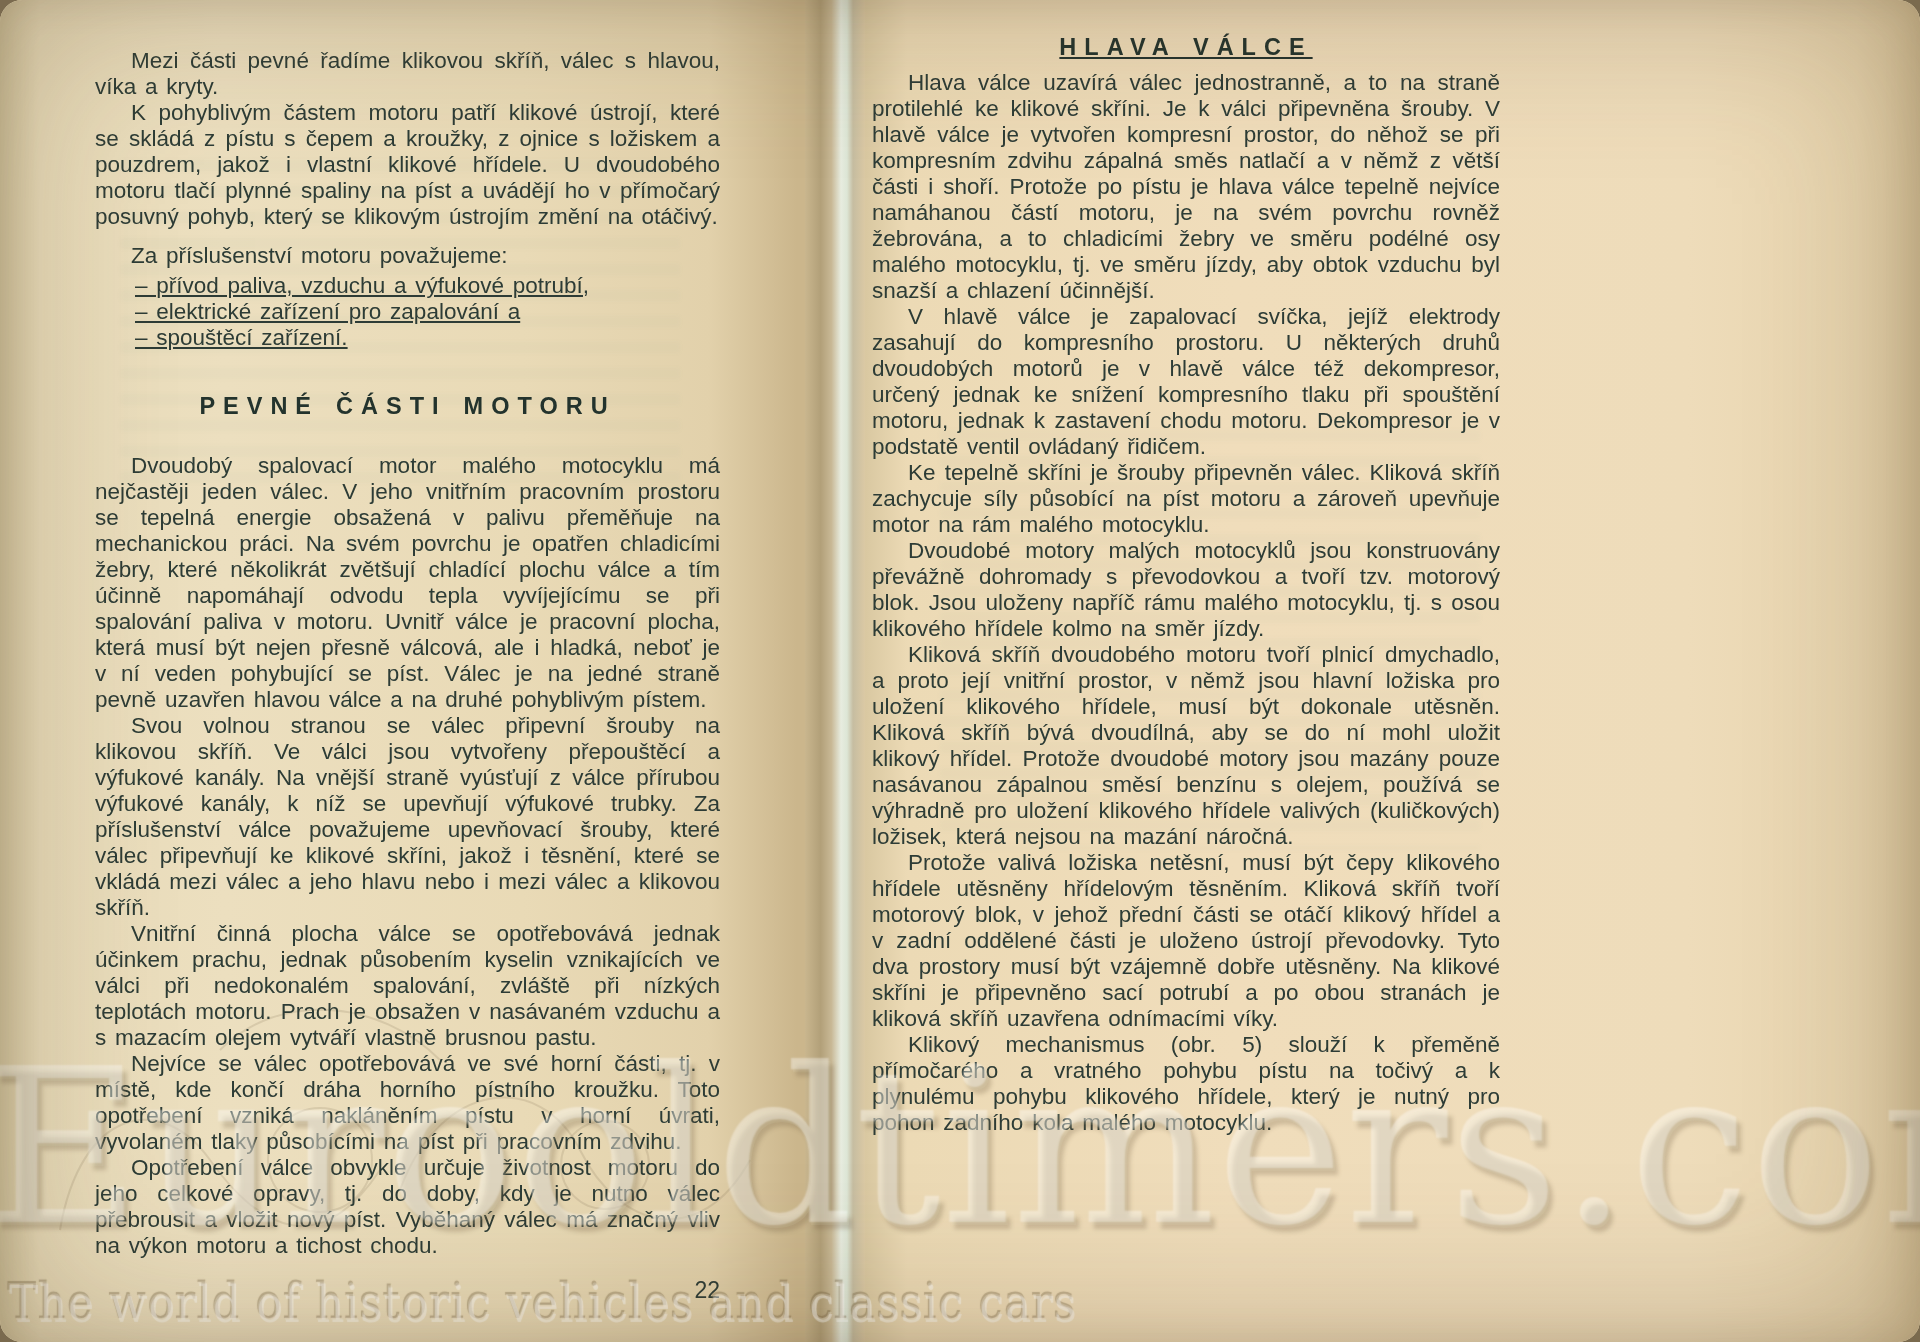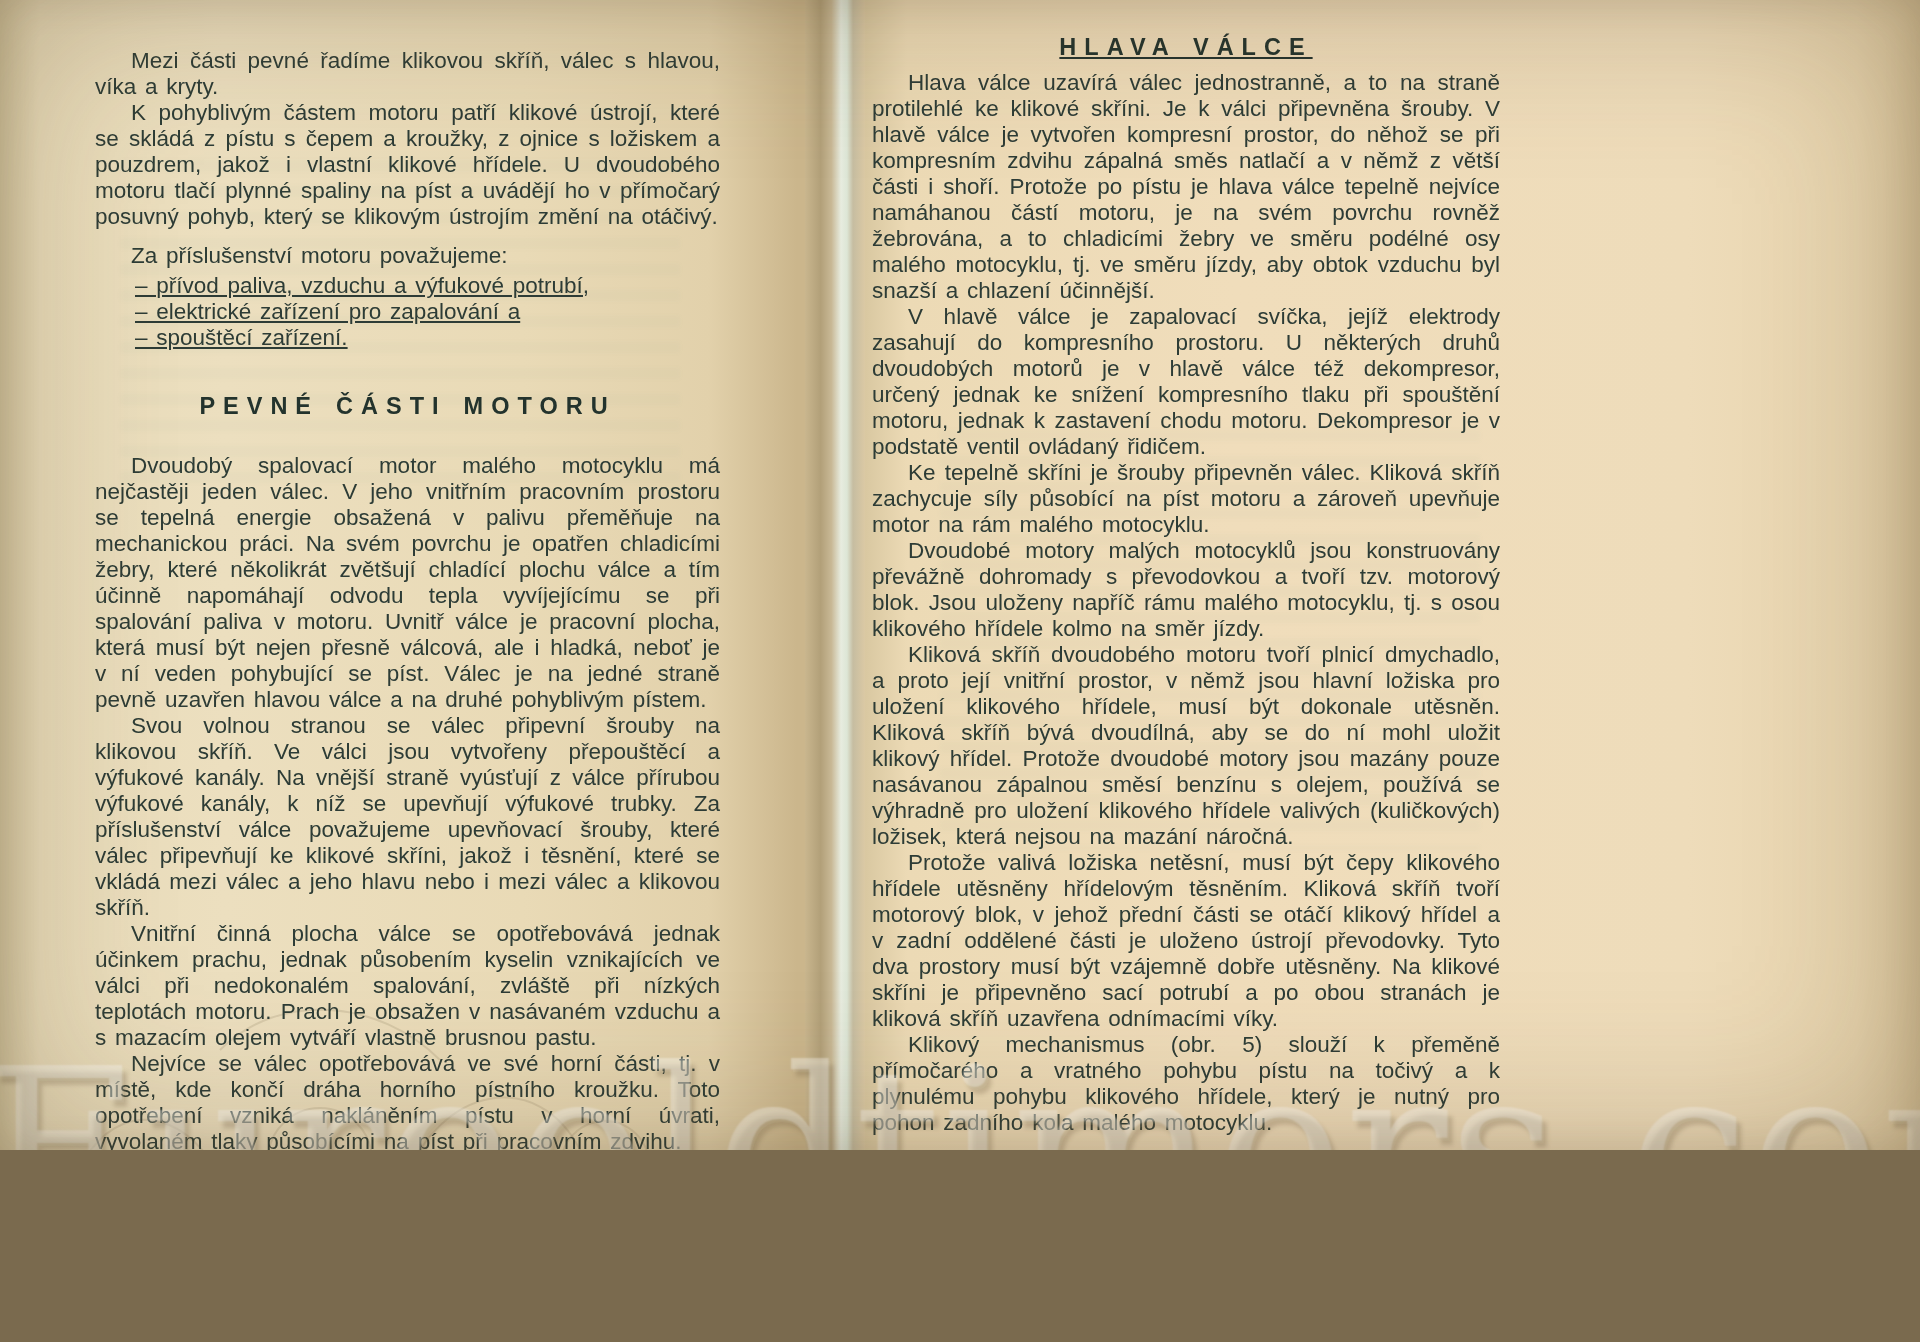--- a/index.html
+++ b/index.html
@@ -1,19 +1,20 @@
 <!DOCTYPE html>
 <html><head>
 <meta charset="utf-8">
 <style>
   html,body{margin:0;padding:0;background:#7a6a4e;}
   .scan{
-    position:relative;width:1920px;height:1150px;overflow:hidden;
+    position:relative;width:1920px;height:1342px;overflow:hidden;
     font-family:"Liberation Sans",sans-serif;
     background:#e9dab6;
+    border-radius:22px;
   }
   
   .page-left{
     position:absolute;left:0;top:0;width:805px;height:1342px;
     background:linear-gradient(90deg,#d9cca6 0%,#e9dcba 5%,#ecdfbf 28%,#e9dab6 65%,#e2d1ab 88%,#cbb68c 99%);
   }
   .page-right{
     position:absolute;left:865px;top:0;width:1055px;height:1342px;
     background:linear-gradient(90deg,#d9c8a1 0%,#ecdab5 4%,#f0ddbb 35%,#eedcba 78%,#e7d4ae 94%,#dcc89f 100%);
   }

